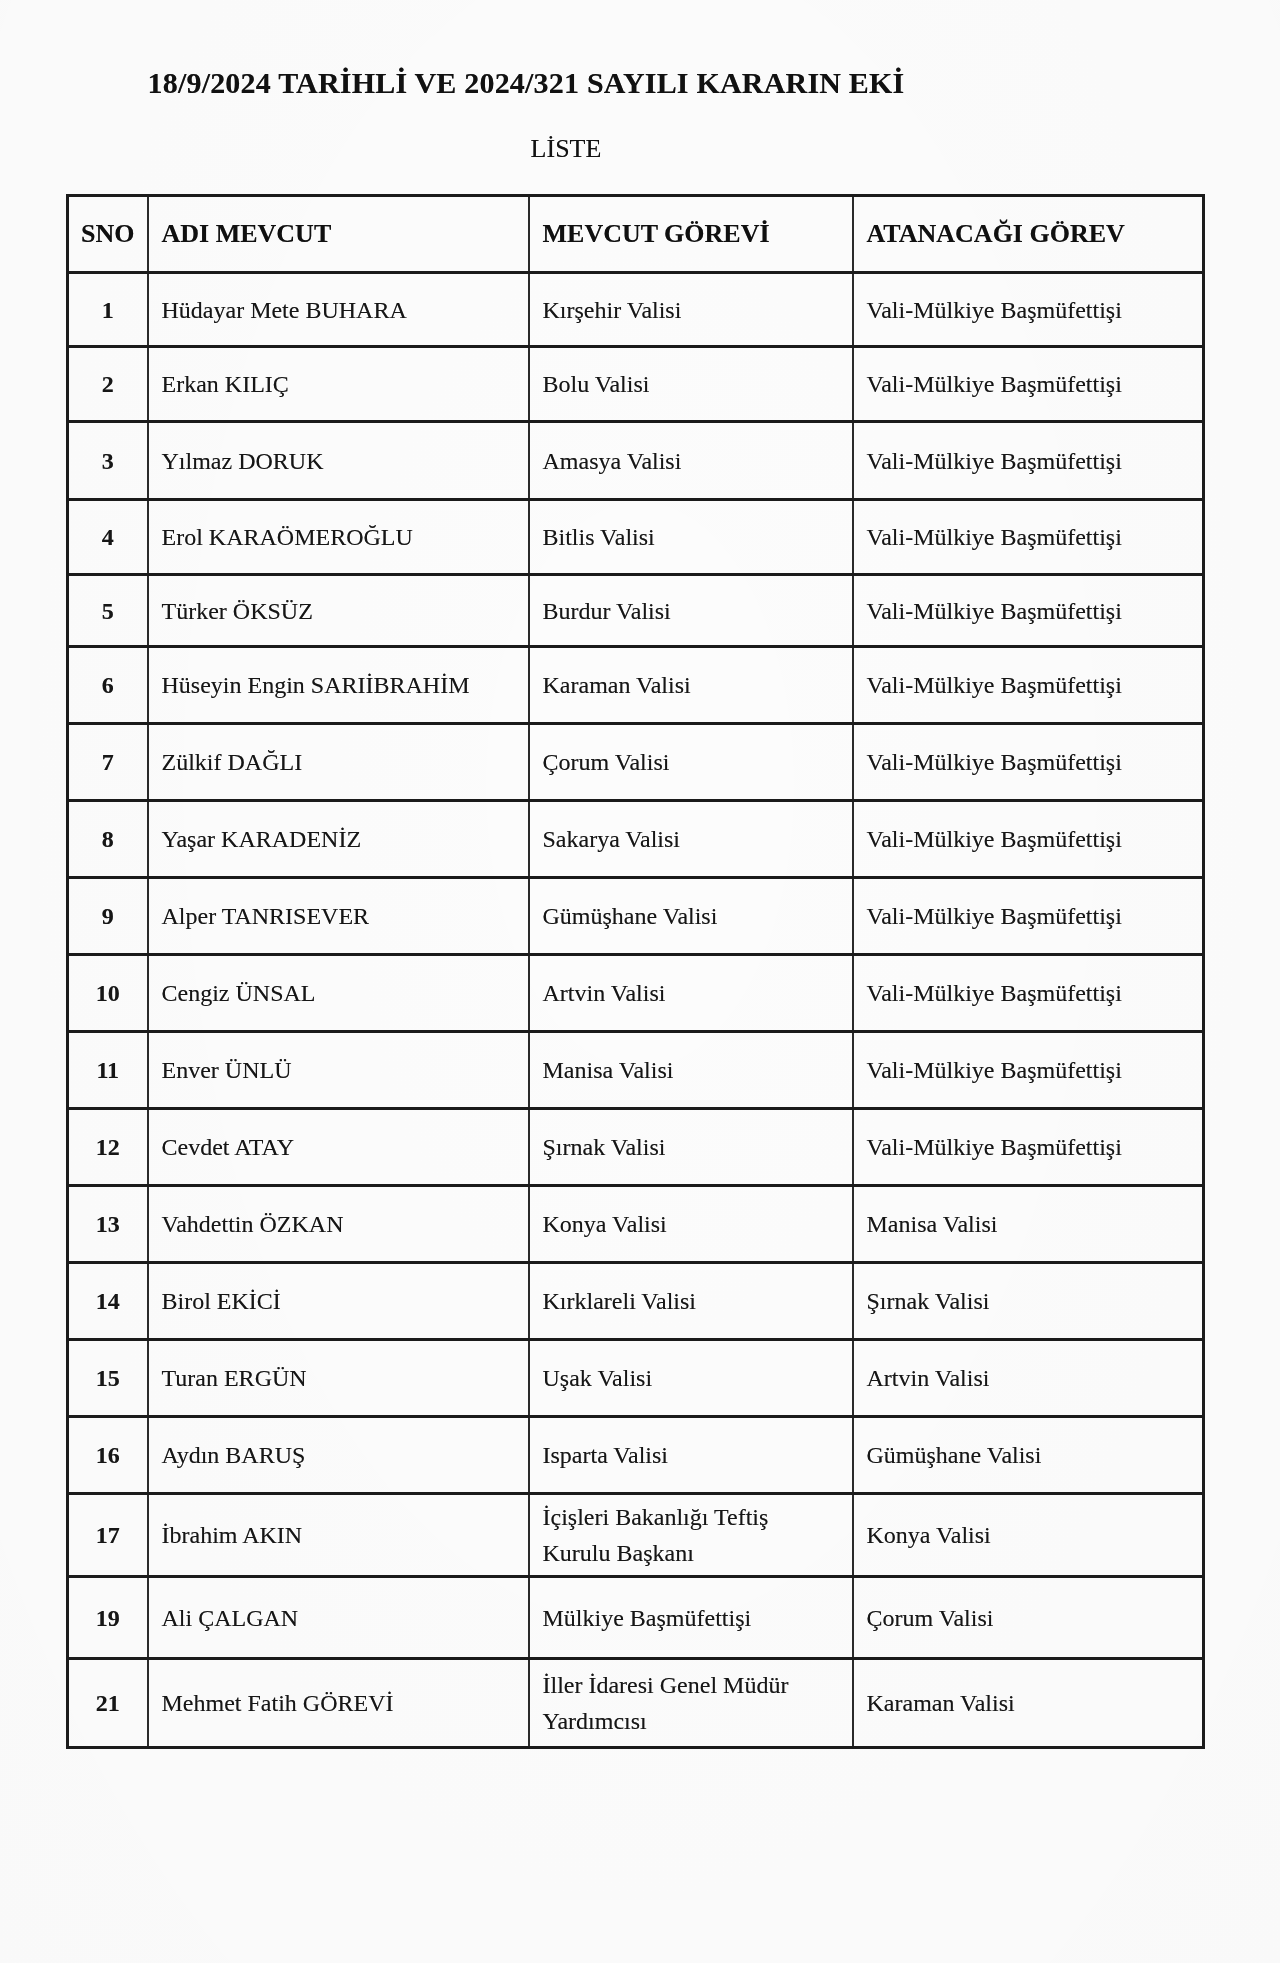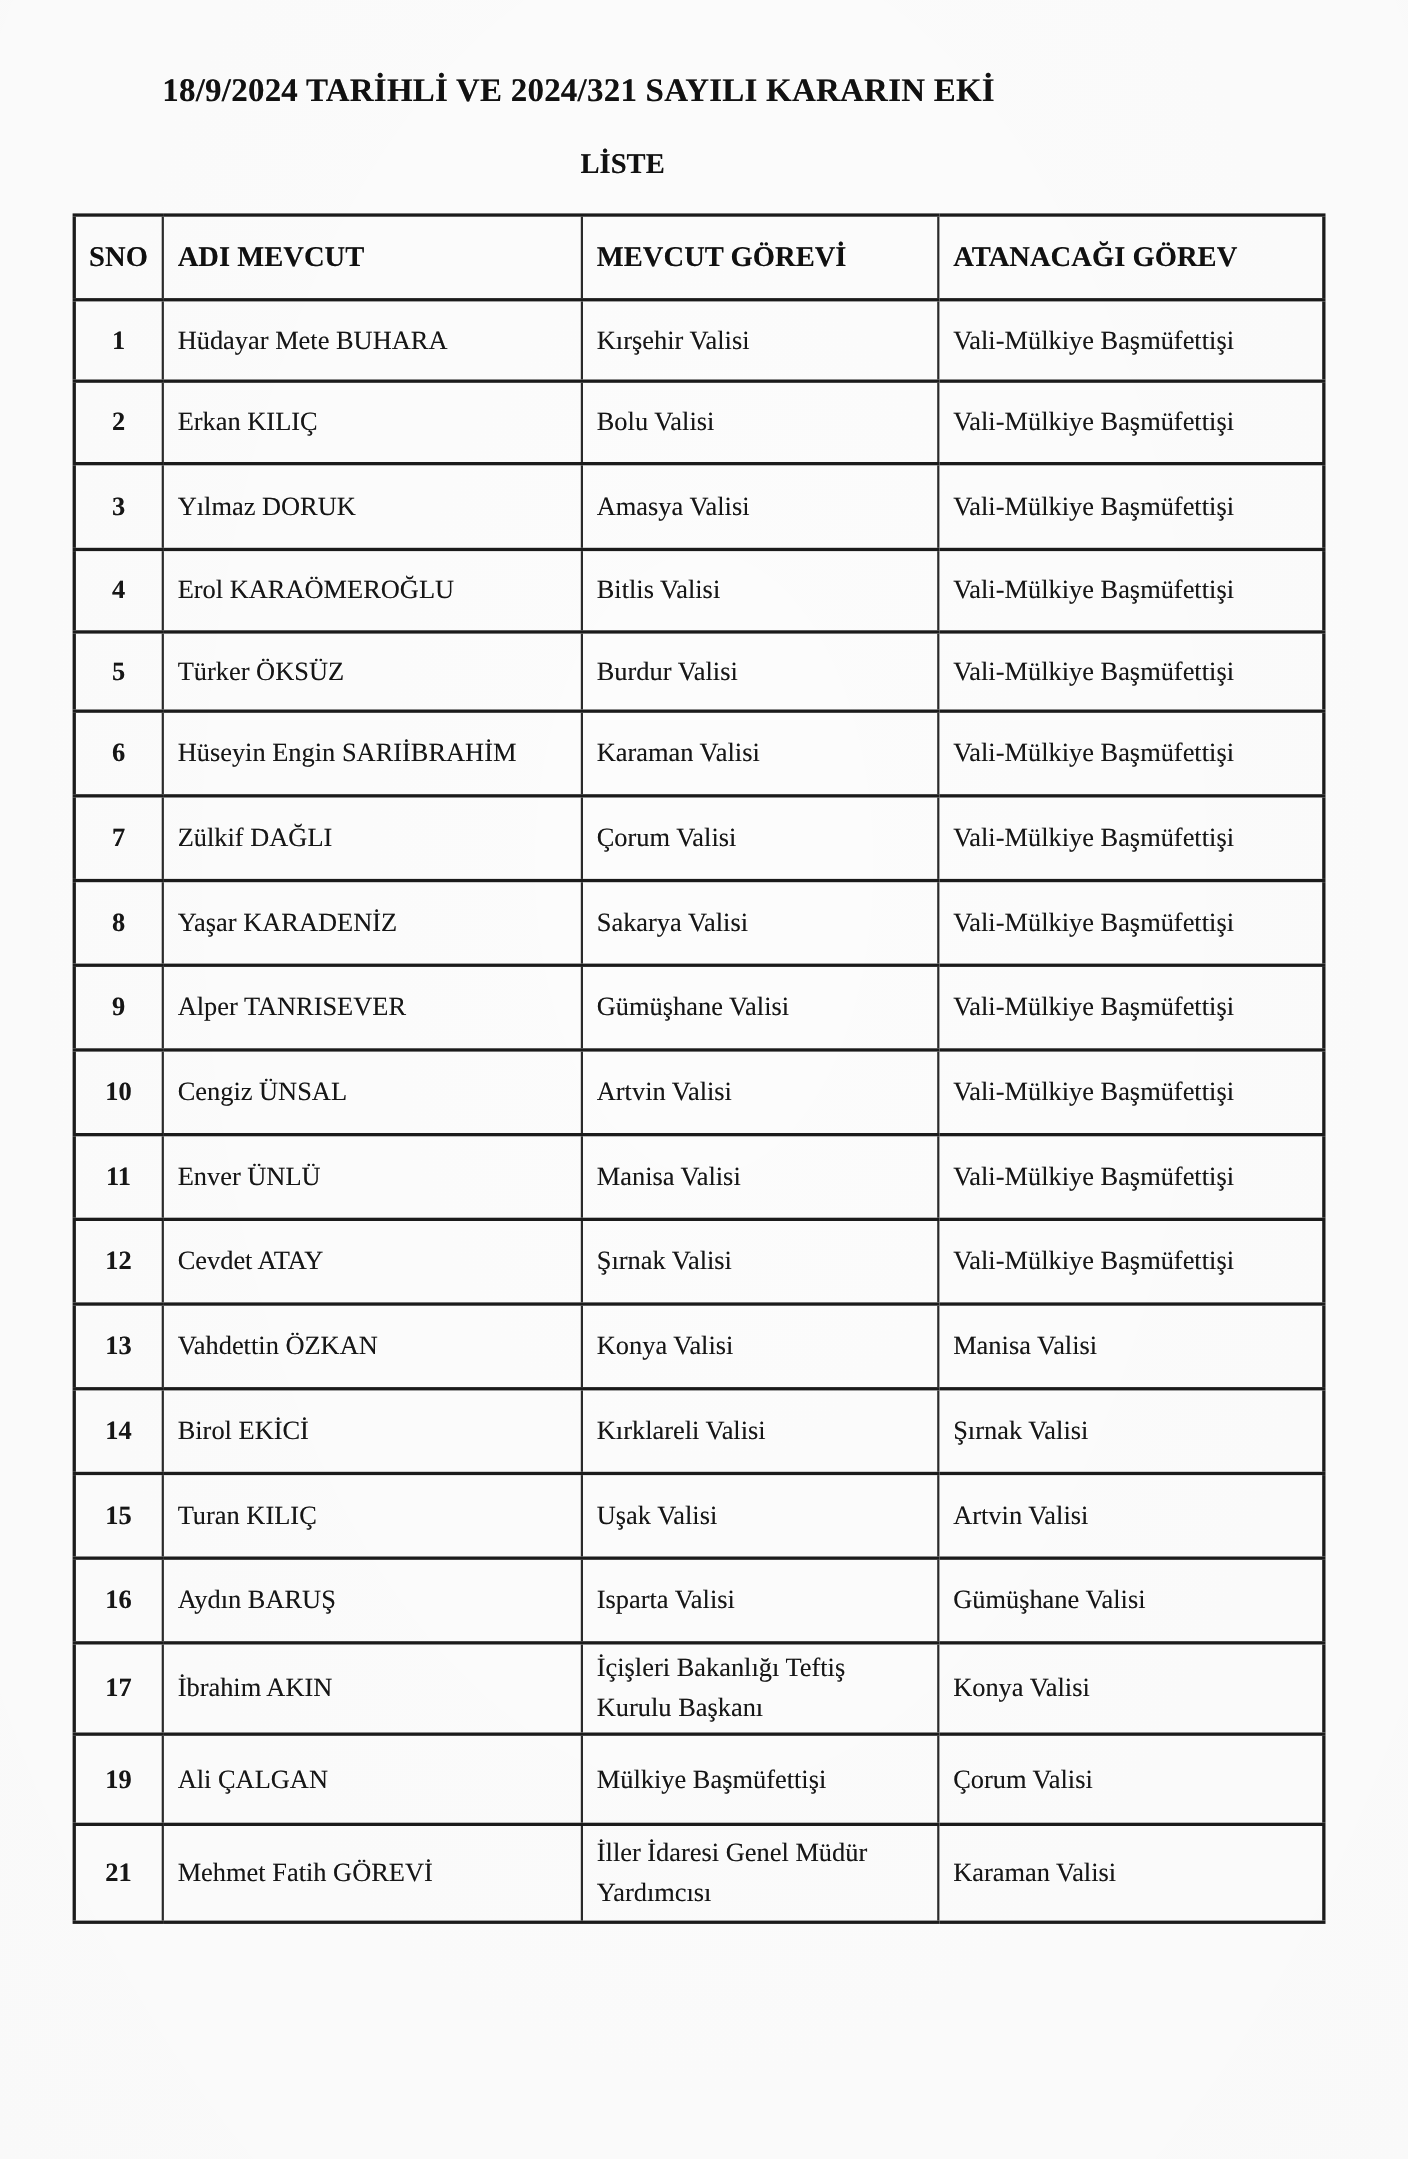--- a/index.html
+++ b/index.html
@@ -36,21 +36,21 @@
     text-shadow: 0 0 0.6px rgba(0,0,0,0.45);
   }
   .subtitle {
     position: absolute;
     top: 134px;
     left: 0;
     width: 1132px;   
     margin: 0;
     text-align: center;
     font-size: 26px;
-    font-weight: bold;
+    font-weight: normal;
     color: #111;
     text-shadow: 0 0 0.6px rgba(0,0,0,0.45);
   }
   table.list-table {
     position: absolute;
     left: 66px;
     top: 194px;
     width: 1136px;
     border-collapse: collapse;
     table-layout: fixed;
@@ -215,21 +215,21 @@
           <td>Manisa Valisi</td>
         </tr>
         <tr>
           <td class="sno">14</td>
           <td>Birol EKİCİ</td>
           <td>Kırklareli Valisi</td>
           <td>Şırnak Valisi</td>
         </tr>
         <tr>
           <td class="sno">15</td>
-          <td>Turan KILIÇ</td>
+          <td>Turan ERGÜN</td>
           <td>Uşak Valisi</td>
           <td>Artvin Valisi</td>
         </tr>
         <tr>
           <td class="sno">16</td>
           <td>Aydın BARUŞ</td>
           <td>Isparta Valisi</td>
           <td>Gümüşhane Valisi</td>
         </tr>
         <tr>

